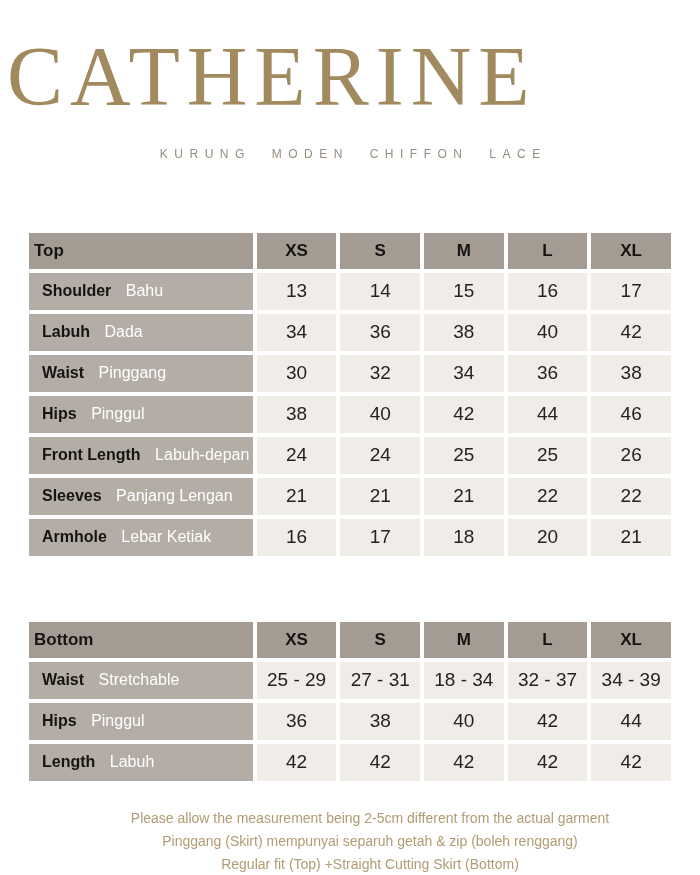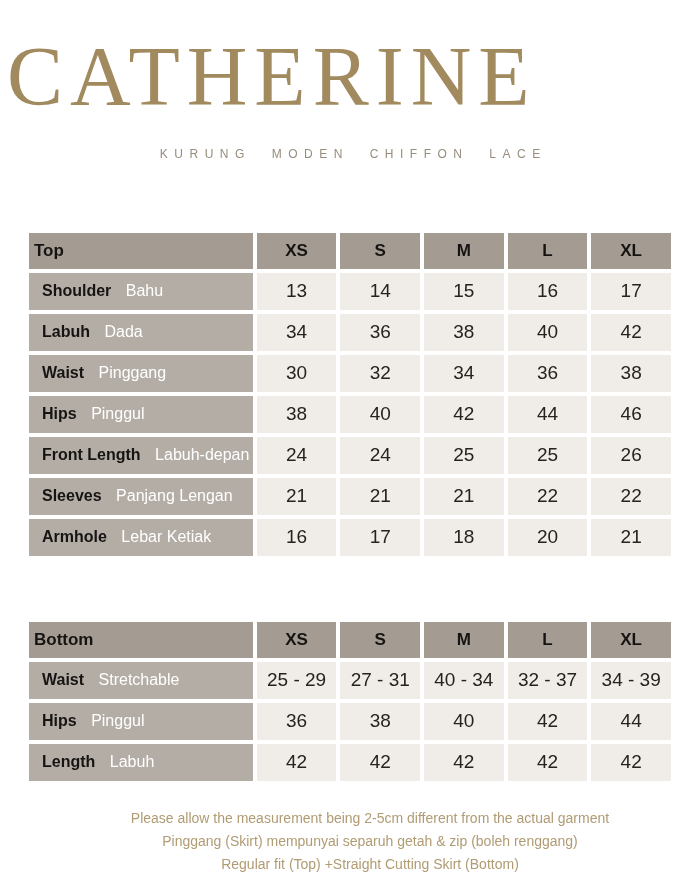--- a/index.html
+++ b/index.html
@@ -214,21 +214,21 @@
         <td class="head size">L</td>
         <td class="head size">XL</td>
       </tr>
       <tr>
         <td class="lab">
           <span class="en">Waist</span>
           <span class="my">Stretchable</span>
         </td>
         <td class="val">25 - 29</td>
         <td class="val">27 - 31</td>
-        <td class="val">40 - 34</td>
+        <td class="val">18 - 34</td>
         <td class="val">32 - 37</td>
         <td class="val">34 - 39</td>
       </tr>
       <tr>
         <td class="lab">
           <span class="en">Hips</span>
           <span class="my">Pinggul</span>
         </td>
         <td class="val">36</td>
         <td class="val">38</td>

